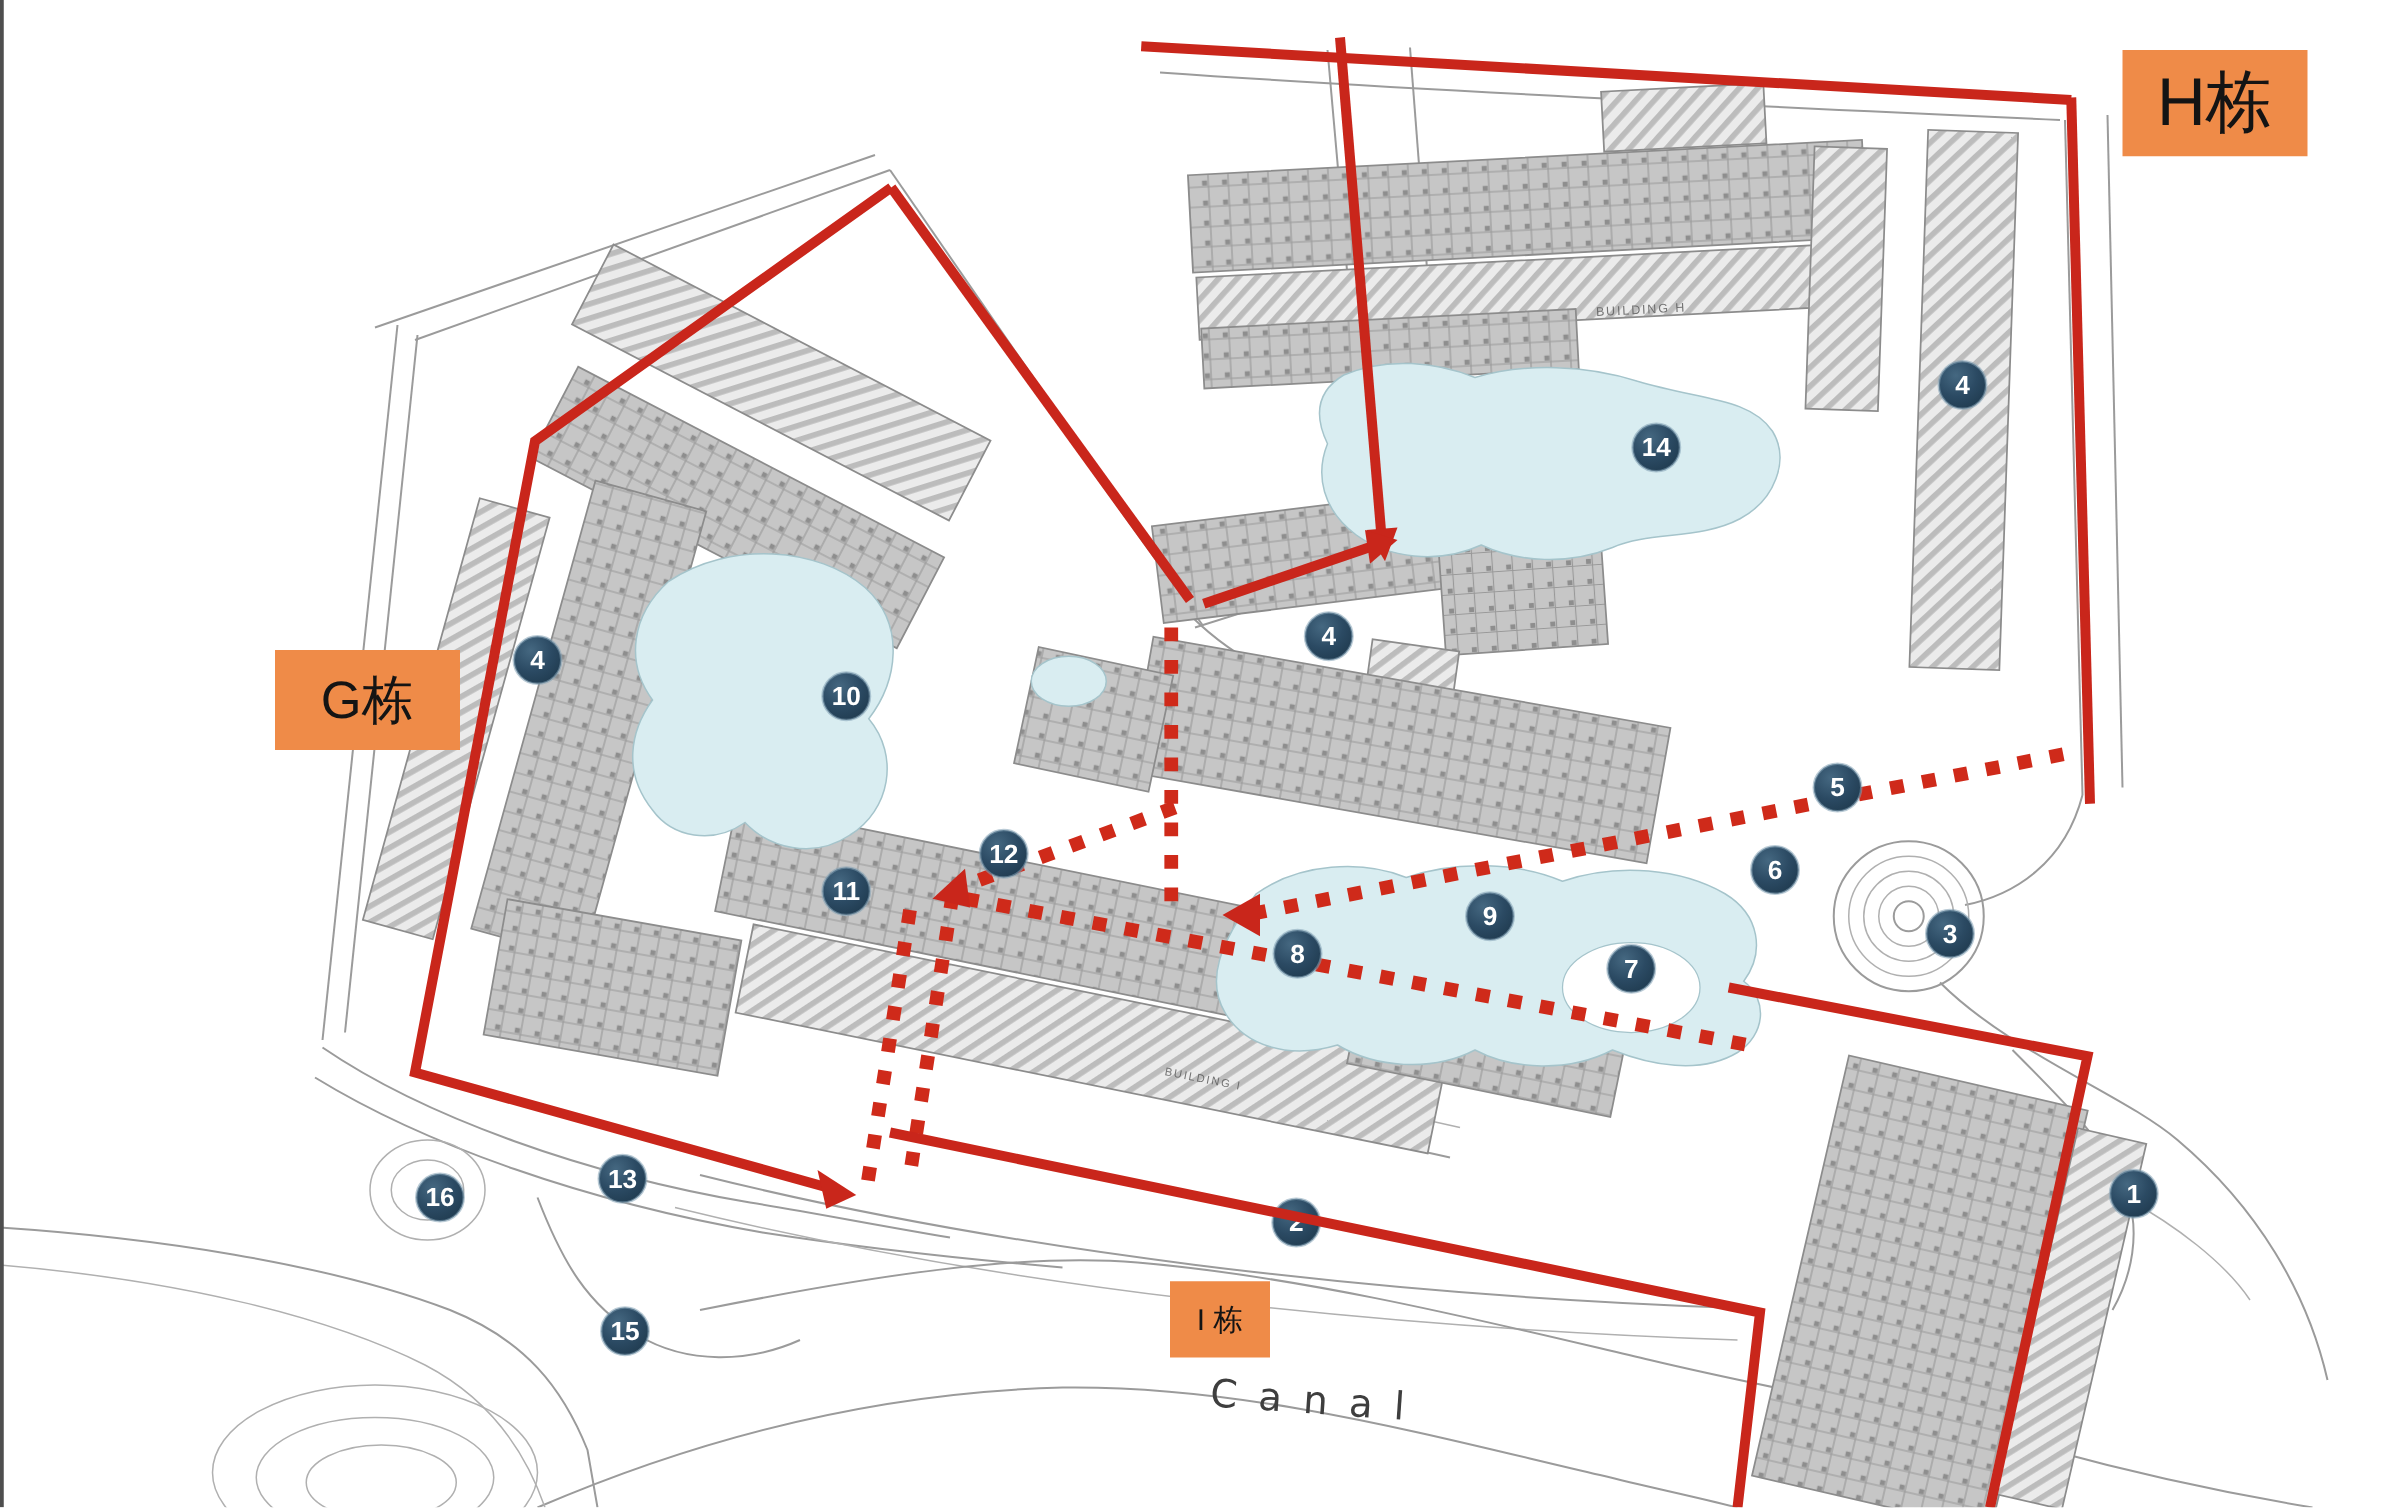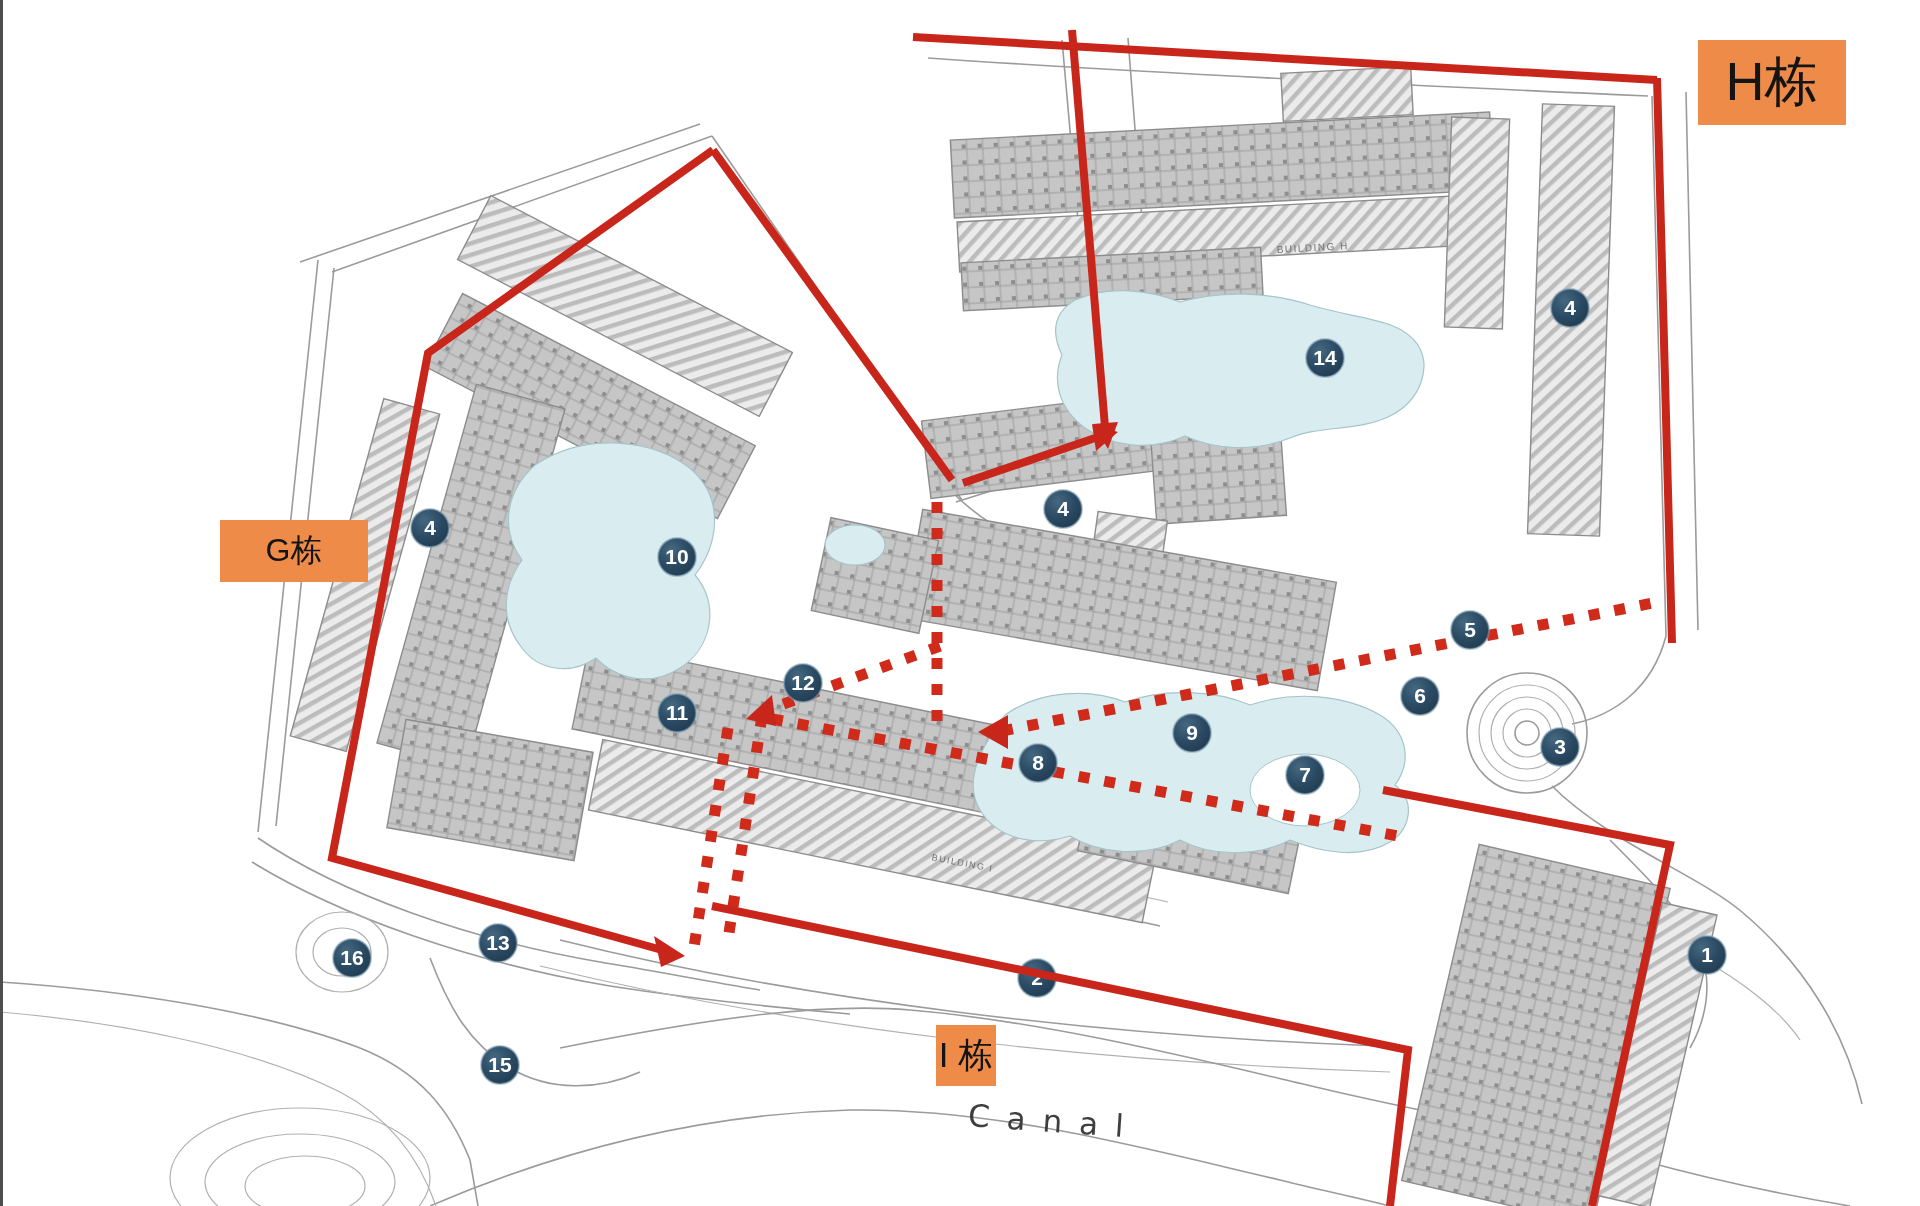--- a/index.html
+++ b/index.html
@@ -3,23 +3,23 @@
 <meta charset="utf-8">
 <style>
   html,body{margin:0;padding:0;background:#fff;}
   .stage{position:relative;width:1920px;height:1206px;background:#fff;overflow:hidden;
          font-family:"Liberation Sans",sans-serif;}
   .stage svg{position:absolute;left:0;top:0;}
   .edge-line{position:absolute;left:0;top:0;width:3px;height:100%;background:#4e4e4e;}
   .zone-label{position:absolute;background:var(--accent);color:#141414;
               display:flex;align-items:center;justify-content:center;
               font-family:"Liberation Sans","DejaVu Sans",sans-serif;}
-  #zone-g{left:220px;top:520px;width:148px;height:62px;font-size:32px;}
+  #zone-g{left:220px;top:520px;width:148px;height:80px;font-size:42px;}
   #zone-h{left:1698px;top:40px;width:148px;height:85px;font-size:54px;}
-  #zone-i{left:936px;top:1025px;width:60px;height:61px;font-size:35px;}
+  #zone-i{left:936px;top:1025px;width:80px;height:61px;font-size:24px;}
   .canal{position:absolute;left:968px;top:1103px;font-size:31px;color:#3e3e3e;
          letter-spacing:17px;transform:rotate(4deg);font-family:"DejaVu Sans",sans-serif;}
   .red-solid{stroke:var(--red);stroke-width:8;fill:none;stroke-linecap:butt;}
   .red-dot{stroke:var(--red-dot);stroke-width:11;fill:none;stroke-dasharray:11 15;stroke-linecap:butt;}
   .red-fill{fill:var(--red);}
   .road{stroke:#9b9b9b;stroke-width:1.6;fill:none;}
   .road2{stroke:#b0b0b0;stroke-width:1.2;fill:none;}
   .bld{stroke:#8c8c8c;stroke-width:1.4;}
   .pool{fill:var(--pool);stroke:#a5c4cb;stroke-width:1.2;}
   .island{fill:#fff;stroke:#a5c4cb;stroke-width:1;}

